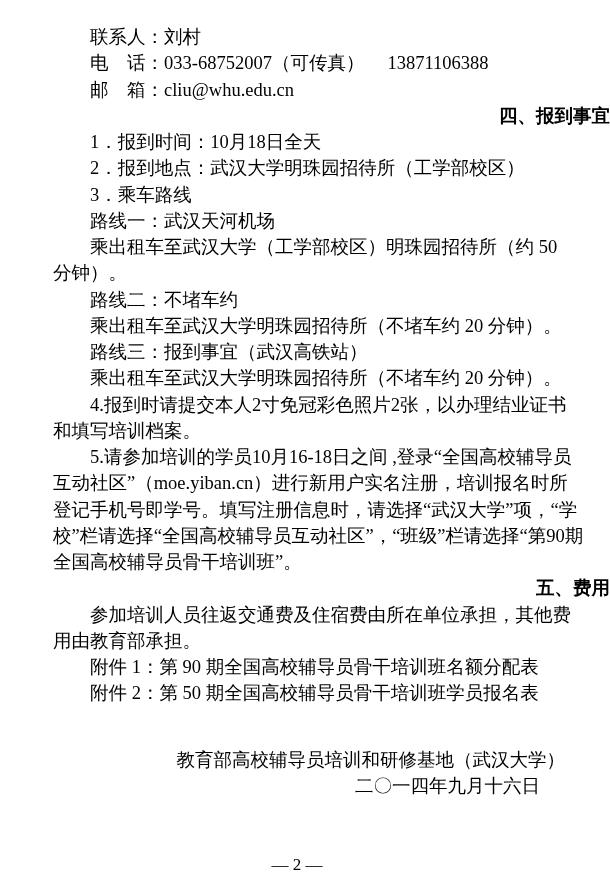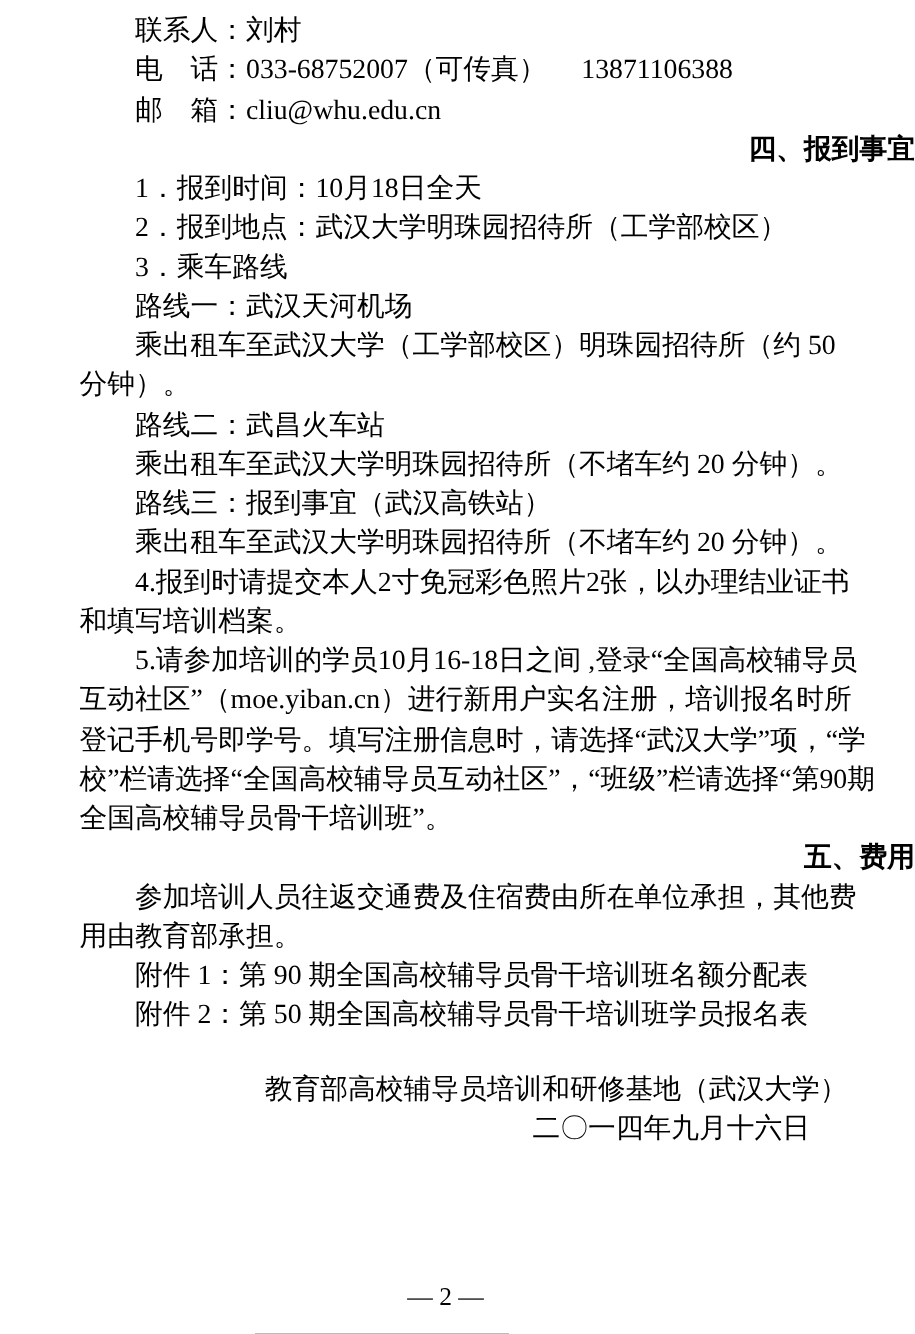--- a/index.html
+++ b/index.html
@@ -10,29 +10,29 @@
     position: relative;
     margin: 0 auto;
     font-family: "Liberation Serif", "DejaVu Serif", serif;
     font-size: 18.5px;
     line-height: 26.25px;
     color: #000000;
     overflow: hidden;
   }
   .content {
     position: absolute;
-    top: 8px;
+    top: 24px;
     left: 53px;
     right: 0;
   }
   .line { white-space: nowrap; }
   .indent { text-indent: 37px; }
   .bold { font-weight: bold; text-align: right; }
   .sig-org {
-    margin-top: 23px;
+    margin-top: 40px;
     text-align: right;
     padding-right: 45px;
     white-space: nowrap;
   }
   .sig-date {
     text-align: right;
     padding-right: 70px;
     white-space: nowrap;
   }
   .page-number {
@@ -53,21 +53,21 @@
     <div class="line indent">联系人：刘村</div>
     <div class="line indent">电　话：033-68752007（可传真）　 13871106388</div>
     <div class="line indent">邮　箱：cliu@whu.edu.cn</div>
     <div class="line indent bold">四、报到事宜</div>
     <div class="line indent">1．报到时间：10月18日全天</div>
     <div class="line indent">2．报到地点：武汉大学明珠园招待所（工学部校区）</div>
     <div class="line indent">3．乘车路线</div>
     <div class="line indent">路线一：武汉天河机场</div>
     <div class="line indent">乘出租车至武汉大学（工学部校区）明珠园招待所（约 50</div>
     <div class="line">分钟）。</div>
-    <div class="line indent">路线二：武昌火车站</div>
+    <div class="line indent">路线二：不堵车约</div>
     <div class="line indent">乘出租车至武汉大学明珠园招待所（不堵车约 20 分钟）。</div>
     <div class="line indent">路线三：报到事宜（武汉高铁站）</div>
     <div class="line indent">乘出租车至武汉大学明珠园招待所（不堵车约 20 分钟）。</div>
     <div class="line indent">4.报到时请提交本人2寸免冠彩色照片2张，以办理结业证书</div>
     <div class="line">和填写培训档案。</div>
     <div class="line indent">5.请参加培训的学员10月16-18日之间 ,登录“全国高校辅导员</div>
     <div class="line">互动社区”（moe.yiban.cn）进行新用户实名注册，培训报名时所</div>
     <div class="line">登记手机号即学号。填写注册信息时，请选择“武汉大学”项，“学</div>
     <div class="line">校”栏请选择“全国高校辅导员互动社区”，“班级”栏请选择“第90期</div>
     <div class="line">全国高校辅导员骨干培训班”。</div>

